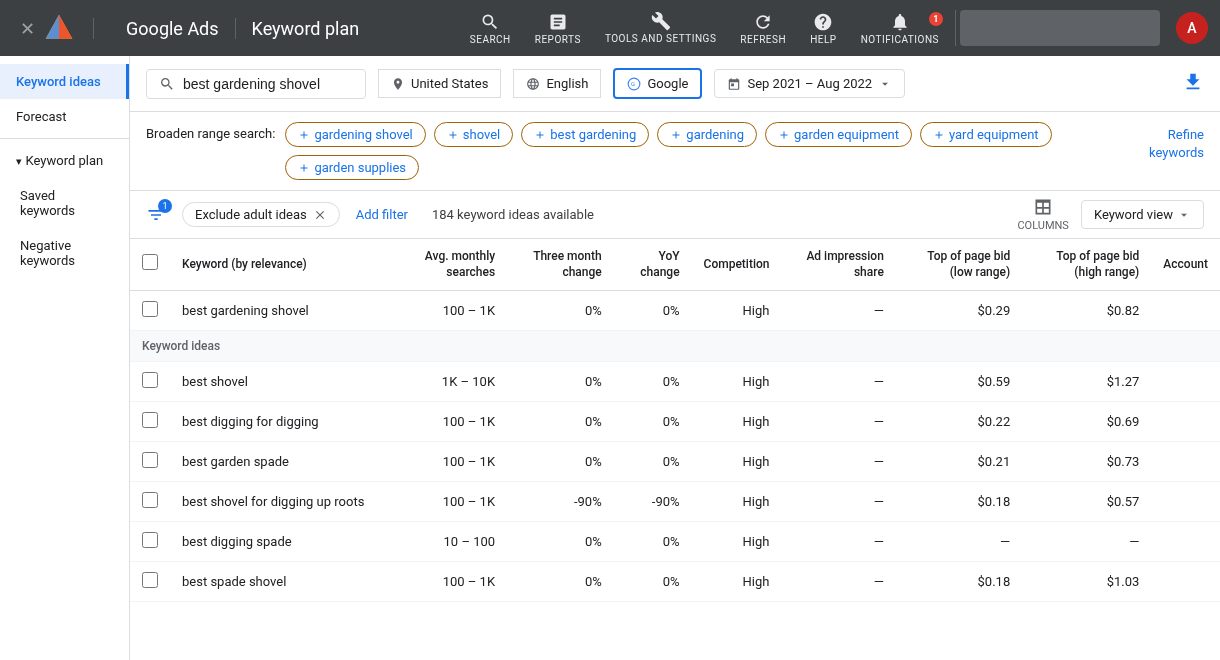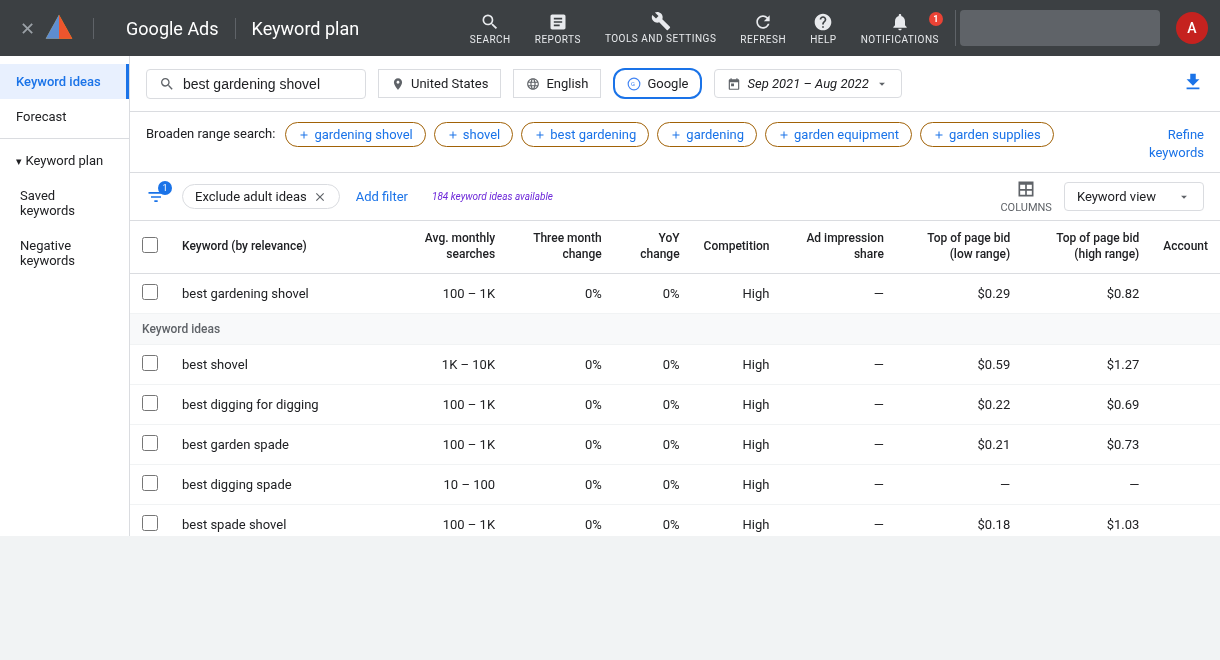--- a/index.html
+++ b/index.html
@@ -26,21 +26,21 @@
       display: flex; align-items: center; justify-content: center; font-weight: bold;
     }
     .top-nav-search-bar {
       background: #5f6368; border-radius: 4px; height: 36px; width: 200px;
       display: flex; align-items: center; padding: 0 10px; margin-right: 8px;
     }
     .top-nav-search-bar input { background: transparent; border: none; outline: none; color: #e8eaed; font-size: 13px; width: 100%; }
     .avatar { width: 32px; height: 32px; border-radius: 50%; background: #c5221f; display: flex; align-items: center; justify-content: center; color: #fff; font-size: 14px; font-weight: 500; cursor: pointer; margin-left: 8px; }
 
     
-    .main-layout { display: flex; height: 480px; }
+    .main-layout { display: flex; height: 604px; }
 
     
     .sidebar { width: 130px; background: #fff; border-right: 1px solid #dadce0; padding-top: 8px; flex-shrink: 0; }
     .sidebar-item { padding: 10px 16px; cursor: pointer; font-size: 13px; color: #202124; }
     .sidebar-item.active { color: #1a73e8; background: #e8f0fe; border-right: 3px solid #1a73e8; font-weight: 500; }
     .sidebar-divider { height: 1px; background: #dadce0; margin: 4px 0; }
     .sidebar-sub { padding: 10px 16px 10px 20px; cursor: pointer; font-size: 13px; color: #202124; }
     .sidebar-arrow { font-size: 11px; margin-right: 4px; }
 
     
@@ -57,27 +57,27 @@
     }
     .search-box input { border: none; outline: none; font-size: 14px; color: #202124; width: 160px; }
     .filter-item {
       display: flex; align-items: center; gap: 6px; border: 1px solid #dadce0;
       border-radius: 0; padding: 6px 12px; background: #fff; cursor: pointer;
       font-size: 13px; color: #202124;
     }
     .filter-item svg { color: #5f6368; }
     .google-filter {
       display: flex; align-items: center; gap: 6px; border: 2px solid #1a73e8;
-      border-radius: 12px; padding: 6px 12px; background: #fff; cursor: pointer;
+      border-radius: 4px; padding: 6px 12px; background: #fff; cursor: pointer;
       font-size: 13px; color: #202124;
     }
     .date-filter {
       display: flex; align-items: center; gap: 6px; border: 1px solid #dadce0;
       border-radius: 4px; padding: 6px 12px; background: #fff; cursor: pointer;
-      font-size: 13px; color: #202124; font-style: italic;
+      font-size: 13px; color: #202124;
     }
     .download-btn { margin-left: auto; color: #1a73e8; cursor: pointer; }
 
     
     .broaden-bar {
       background: #fff; border-bottom: 1px solid #dadce0;
       padding: 10px 16px; display: flex; align-items: flex-start; gap: 10px;
     }
     .broaden-label { font-size: 13px; color: #202124; white-space: nowrap; padding-top: 4px; min-width: 120px; }
     .broaden-chips { display: flex; flex-wrap: wrap; gap: 8px; flex: 1; }
@@ -98,25 +98,25 @@
       position: absolute; top: -6px; right: -6px;
       background: #1a73e8; color: #fff; font-size: 9px; border-radius: 50%;
       width: 14px; height: 14px; display: flex; align-items: center; justify-content: center;
     }
     .exclude-chip {
       display: flex; align-items: center; gap: 6px; border: 1px solid #dadce0;
       border-radius: 16px; padding: 4px 12px; font-size: 13px; color: #202124;
       cursor: pointer; background: #fff;
     }
     .add-filter-btn { color: #1a73e8; font-size: 13px; cursor: pointer; }
-    .ideas-count { font-size: 10px; color: #6d28d9; margin-left: 8px; font-style: italic; }
+    .ideas-count { font-size: 13px; color: #404040; margin-left: 8px; }
     .toolbar-right { margin-left: auto; display: flex; align-items: center; gap: 12px; }
     .columns-btn { display: flex; flex-direction: column; align-items: center; cursor: pointer; color: #5f6368; font-size: 11px; gap: 2px; }
     .keyword-view-btn {
-      display: flex; align-items: center; gap: 21px; border: 1px solid #dadce0;
+      display: flex; align-items: center; gap: 4px; border: 1px solid #dadce0;
       border-radius: 4px; padding: 6px 12px; font-size: 13px; color: #202124; cursor: pointer; background: #fff;
     }
 
     
     .table-container { overflow-y: auto; height: calc(604px - 56px - 60px - 48px); background: #fff; }
     table { width: 100%; border-collapse: collapse; font-size: 13px; }
     thead th {
       background: #fff; padding: 10px 12px; text-align: right; font-weight: 500;
       color: #202124; border-bottom: 1px solid #dadce0; white-space: normal;
       font-size: 12px; line-height: 1.3; position: sticky; top: 0; z-index: 1;
@@ -295,20 +295,26 @@
           <svg width="12" height="12" viewBox="0 0 24 24" fill="#1a73e8">
               <path d="M19 13H13v6h-2v-6H5v-2h6V5h2v6h6v2z"></path>
             </svg>
           <span>gardening</span>
         </div>
         <div class="chip">
           <svg width="12" height="12" viewBox="0 0 24 24" fill="#1a73e8">
               <path d="M19 13H13v6h-2v-6H5v-2h6V5h2v6h6v2z"></path>
             </svg>
           <span>garden equipment</span>
+        </div>
+        <div class="chip">
+          <svg width="12" height="12" viewBox="0 0 24 24" fill="#1a73e8">
+              <path d="M19 13H13v6h-2v-6H5v-2h6V5h2v6h6v2z"></path>
+            </svg>
+          <span>yard equipment</span>
         </div>
         <div class="chip">
           <svg width="12" height="12" viewBox="0 0 24 24" fill="#1a73e8">
               <path d="M19 13H13v6h-2v-6H5v-2h6V5h2v6h6v2z"></path>
             </svg>
           <span>garden supplies</span>
         </div>
       </div>
       <div class="refine-btn" style="color:#1a73e8;font-size:13px;cursor:pointer;text-align:right;white-space:nowrap;line-height:1.4;">Refine<br>keywords</div>
     </div>
@@ -407,20 +413,32 @@
               <td>0%</td>
               <td>0%</td>
               <td>High</td>
               <td>—</td>
               <td>$0.21</td>
               <td>$0.73</td>
               <td></td>
             </tr>
             <tr>
               <td class="checkbox-col"><input type="checkbox" class="checkbox" style=""></td>
+              <td>best shovel for digging up roots</td>
+              <td>100 – 1K</td>
+              <td>-90%</td>
+              <td>-90%</td>
+              <td>High</td>
+              <td>—</td>
+              <td>$0.18</td>
+              <td>$0.57</td>
+              <td></td>
+            </tr>
+            <tr>
+              <td class="checkbox-col"><input type="checkbox" class="checkbox" style=""></td>
               <td>best digging spade</td>
               <td>10 – 100</td>
               <td>0%</td>
               <td>0%</td>
               <td>High</td>
               <td>—</td>
               <td>—</td>
               <td>—</td>
               <td></td>
             </tr>

